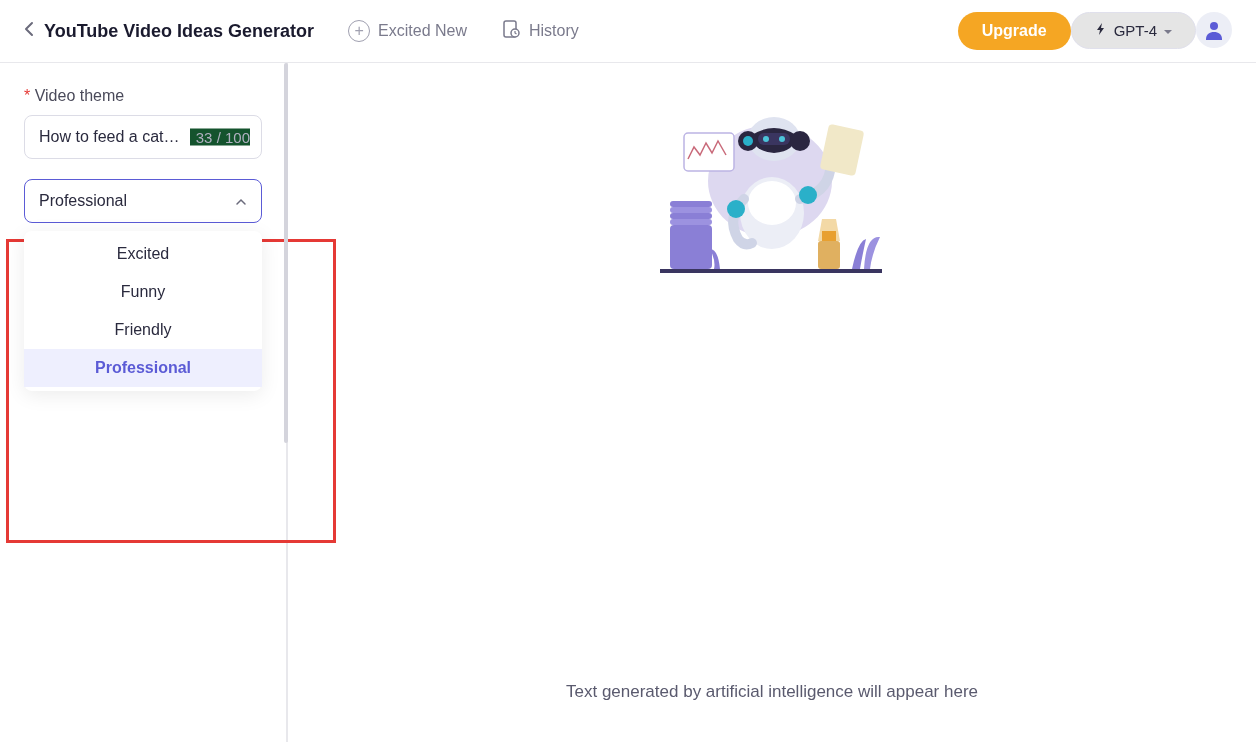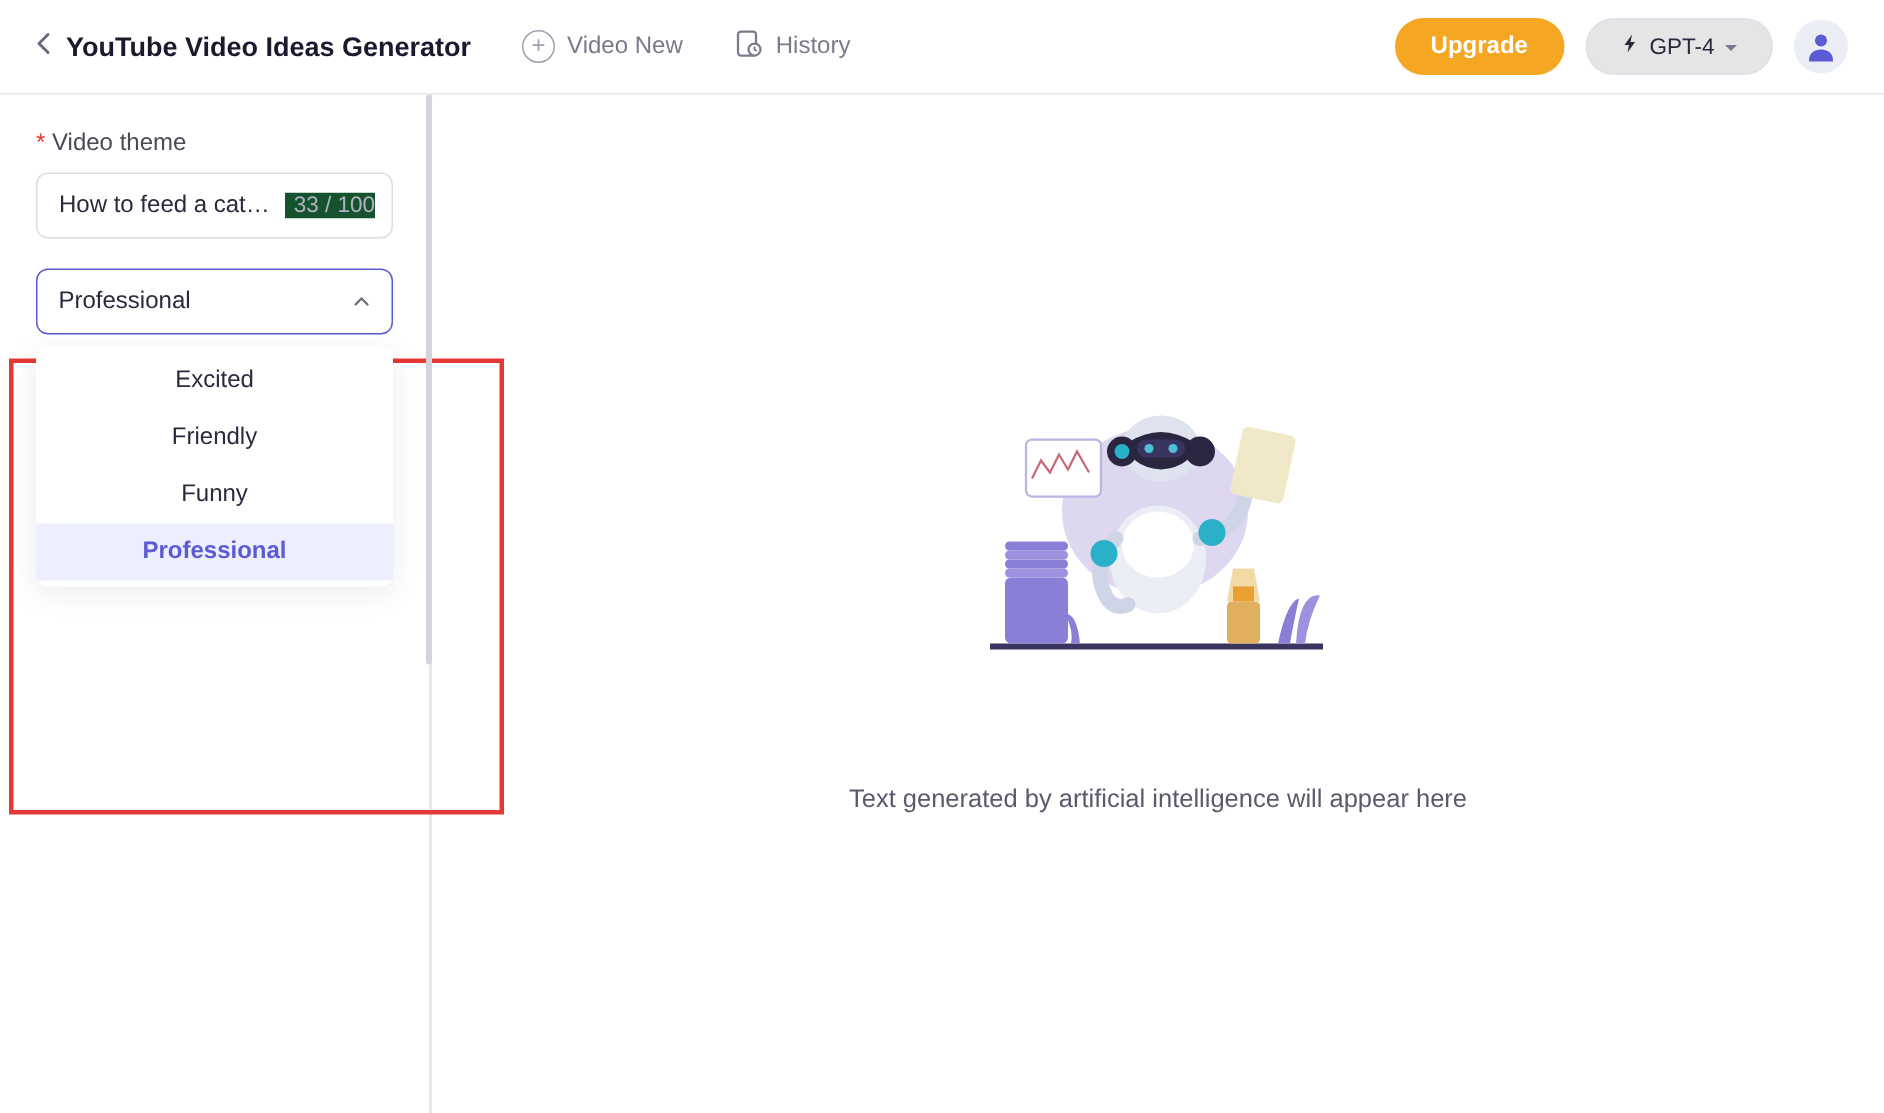--- a/index.html
+++ b/index.html
@@ -4,21 +4,21 @@
   <style>
     * { box-sizing: border-box; margin: 0; padding: 0; }
     body { font-family: -apple-system, BlinkMacSystemFont, 'Segoe UI', sans-serif; background: #fff; color: #333; width: 1256px; height: 742px; overflow: hidden; }
     
     .header { display: flex; align-items: center; height: 63px; padding: 0 24px; border-bottom: 1px solid #e8e8ec; }
     .header-left { display: flex; align-items: center; gap: 16px; }
     .back-group { display: flex; align-items: flex-start; gap: 10px; }
     .back-icon { color: #6b6b7c; cursor: pointer; }
     .page-title { font-size: 18px; font-weight: 700; color: #1a1a2e; }
     .header-btn { display: inline-flex; align-items: center; gap: 8px; color: #7a7a8c; font-size: 16px; cursor: pointer; margin-left: 18px; }
-    .header-right { margin-left: auto; display: flex; align-items: center; gap: 14px; }
+    .header-right { margin-left: auto; display: flex; align-items: flex-start; gap: 0; }
     .upgrade-btn { background: #f5a623; color: #fff; font-weight: 700; font-size: 16px; padding: 10px 24px; border-radius: 24px; border: none; cursor: pointer; }
     .model-btn { background: #e5e5e5; border: 1px solid #e0e0ec; color: #2a2a3e; font-size: 15px; padding: 9px 22px; border-radius: 24px; display: inline-flex; align-items: center; gap: 6px; cursor: pointer; }
     .avatar { width: 36px; height: 36px; border-radius: 50%; background: #eceef6; display: flex; align-items: center; justify-content: center; }
     .avatar svg { fill: #5b5bd6; }
     
     .body { display: flex; height: calc(742px - 63px); }
     .sidebar { width: 288px; border-right: 2px solid #e8e8ec; padding: 24px; position: relative; }
     .sidebar::after { content: ""; position: absolute; right: -2px; top: 0; width: 4px; height: 380px; background: #d4d4dc; border-radius: 2px; }
     
     .field { margin-bottom: 20px; }
@@ -30,42 +30,42 @@
     
     .highlight-box { position: absolute; left: 6px; top: 176px; width: 330px; height: 304px; border: 3px solid #e53935; pointer-events: none; }
     
     .select-wrap { position: relative; }
     .select { width: 100%; border: 1px solid #5b5bd6; border-radius: 8px; padding: 12px 14px; font-size: 16px; color: #2a2a3e; display: flex; justify-content: space-between; align-items: center; cursor: pointer; }
     .select-chevron { color: #6b6b7c; }
     .dropdown { position: absolute; top: 52px; left: 0; right: 0; background: #fff; border-radius: 8px; box-shadow: 0 4px 20px rgba(0,0,0,0.08); padding: 4px 0; z-index: 10; text-align: center; }
     .dropdown-item { padding: 10px 14px; font-size: 16px; color: #2a2a3e; cursor: pointer; }
     .dropdown-item.selected { background: #eeeffe; color: #5b5bd6; font-weight: 700; }
     
-    .main { flex: 1; display: flex; flex-direction: column; align-items: center; justify-content: center; padding: 40px; }
+    .main { flex: 1; display: flex; flex-direction: column; align-items: center; justify-content: space-between; padding: 40px; }
     .illustration { width: 240px; height: 180px; margin-bottom: 80px; }
     .empty-text { color: #5a5a6e; font-size: 17px; }
     
     .icon-circle { width: 22px; height: 22px; border: 1.5px solid #a0a0b0; border-radius: 50%; display: inline-flex; align-items: center; justify-content: center; font-size: 16px; color: #a0a0b0; line-height: 1; }
   </style>
 </head>
 <body>
 
 <div class="header">
   <div class="header-left">
     <div class="back-group">
       <span class="back-icon">
         <svg width="10" height="16" viewBox="0 0 10 16">
             <path d="M8 2 L2 8 L8 14" stroke="currentColor" stroke-width="2" fill="none" stroke-linecap="round" stroke-linejoin="round"></path>
           </svg>
       </span>
       <span class="page-title">YouTube Video Ideas Generator</span>
     </div>
     <span class="header-btn">
       <span class="icon-circle">+</span>
-      <span>Video New</span>
+      <span>Excited New</span>
     </span>
     <span class="header-btn">
       <span>
         <svg width="20" height="20" viewBox="0 0 20 20">
             <rect x="3" y="2" width="12" height="16" rx="2" stroke="#7a7a8c" stroke-width="1.5" fill="none"></rect>
             <circle cx="14" cy="14" r="4" stroke="#7a7a8c" stroke-width="1.5" fill="#fff"></circle>
             <path d="M14 12 v2 l1.5 1" stroke="#7a7a8c" stroke-width="1.2" fill="none"></path>
           </svg>
       </span>
       <span>History</span>
@@ -110,22 +110,22 @@
         <div class="select">
           <span>Professional</span>
           <span class="select-chevron">
             <svg width="12" height="8" viewBox="0 0 12 8">
                 <path d="M2 6 l4-4 4 4" stroke="currentColor" stroke-width="1.5" fill="none" stroke-linecap="round"></path>
               </svg>
           </span>
         </div>
         <div class="dropdown">
           <div class="dropdown-item">Excited</div>
+          <div class="dropdown-item">Funny</div>
           <div class="dropdown-item">Friendly</div>
-          <div class="dropdown-item">Funny</div>
           <div class="dropdown-item selected">Professional</div>
         </div>
       </div>
     </div>
 
     <div class="highlight-box"></div>
   </div>
 
   <div class="main">
     <div class="illustration">

